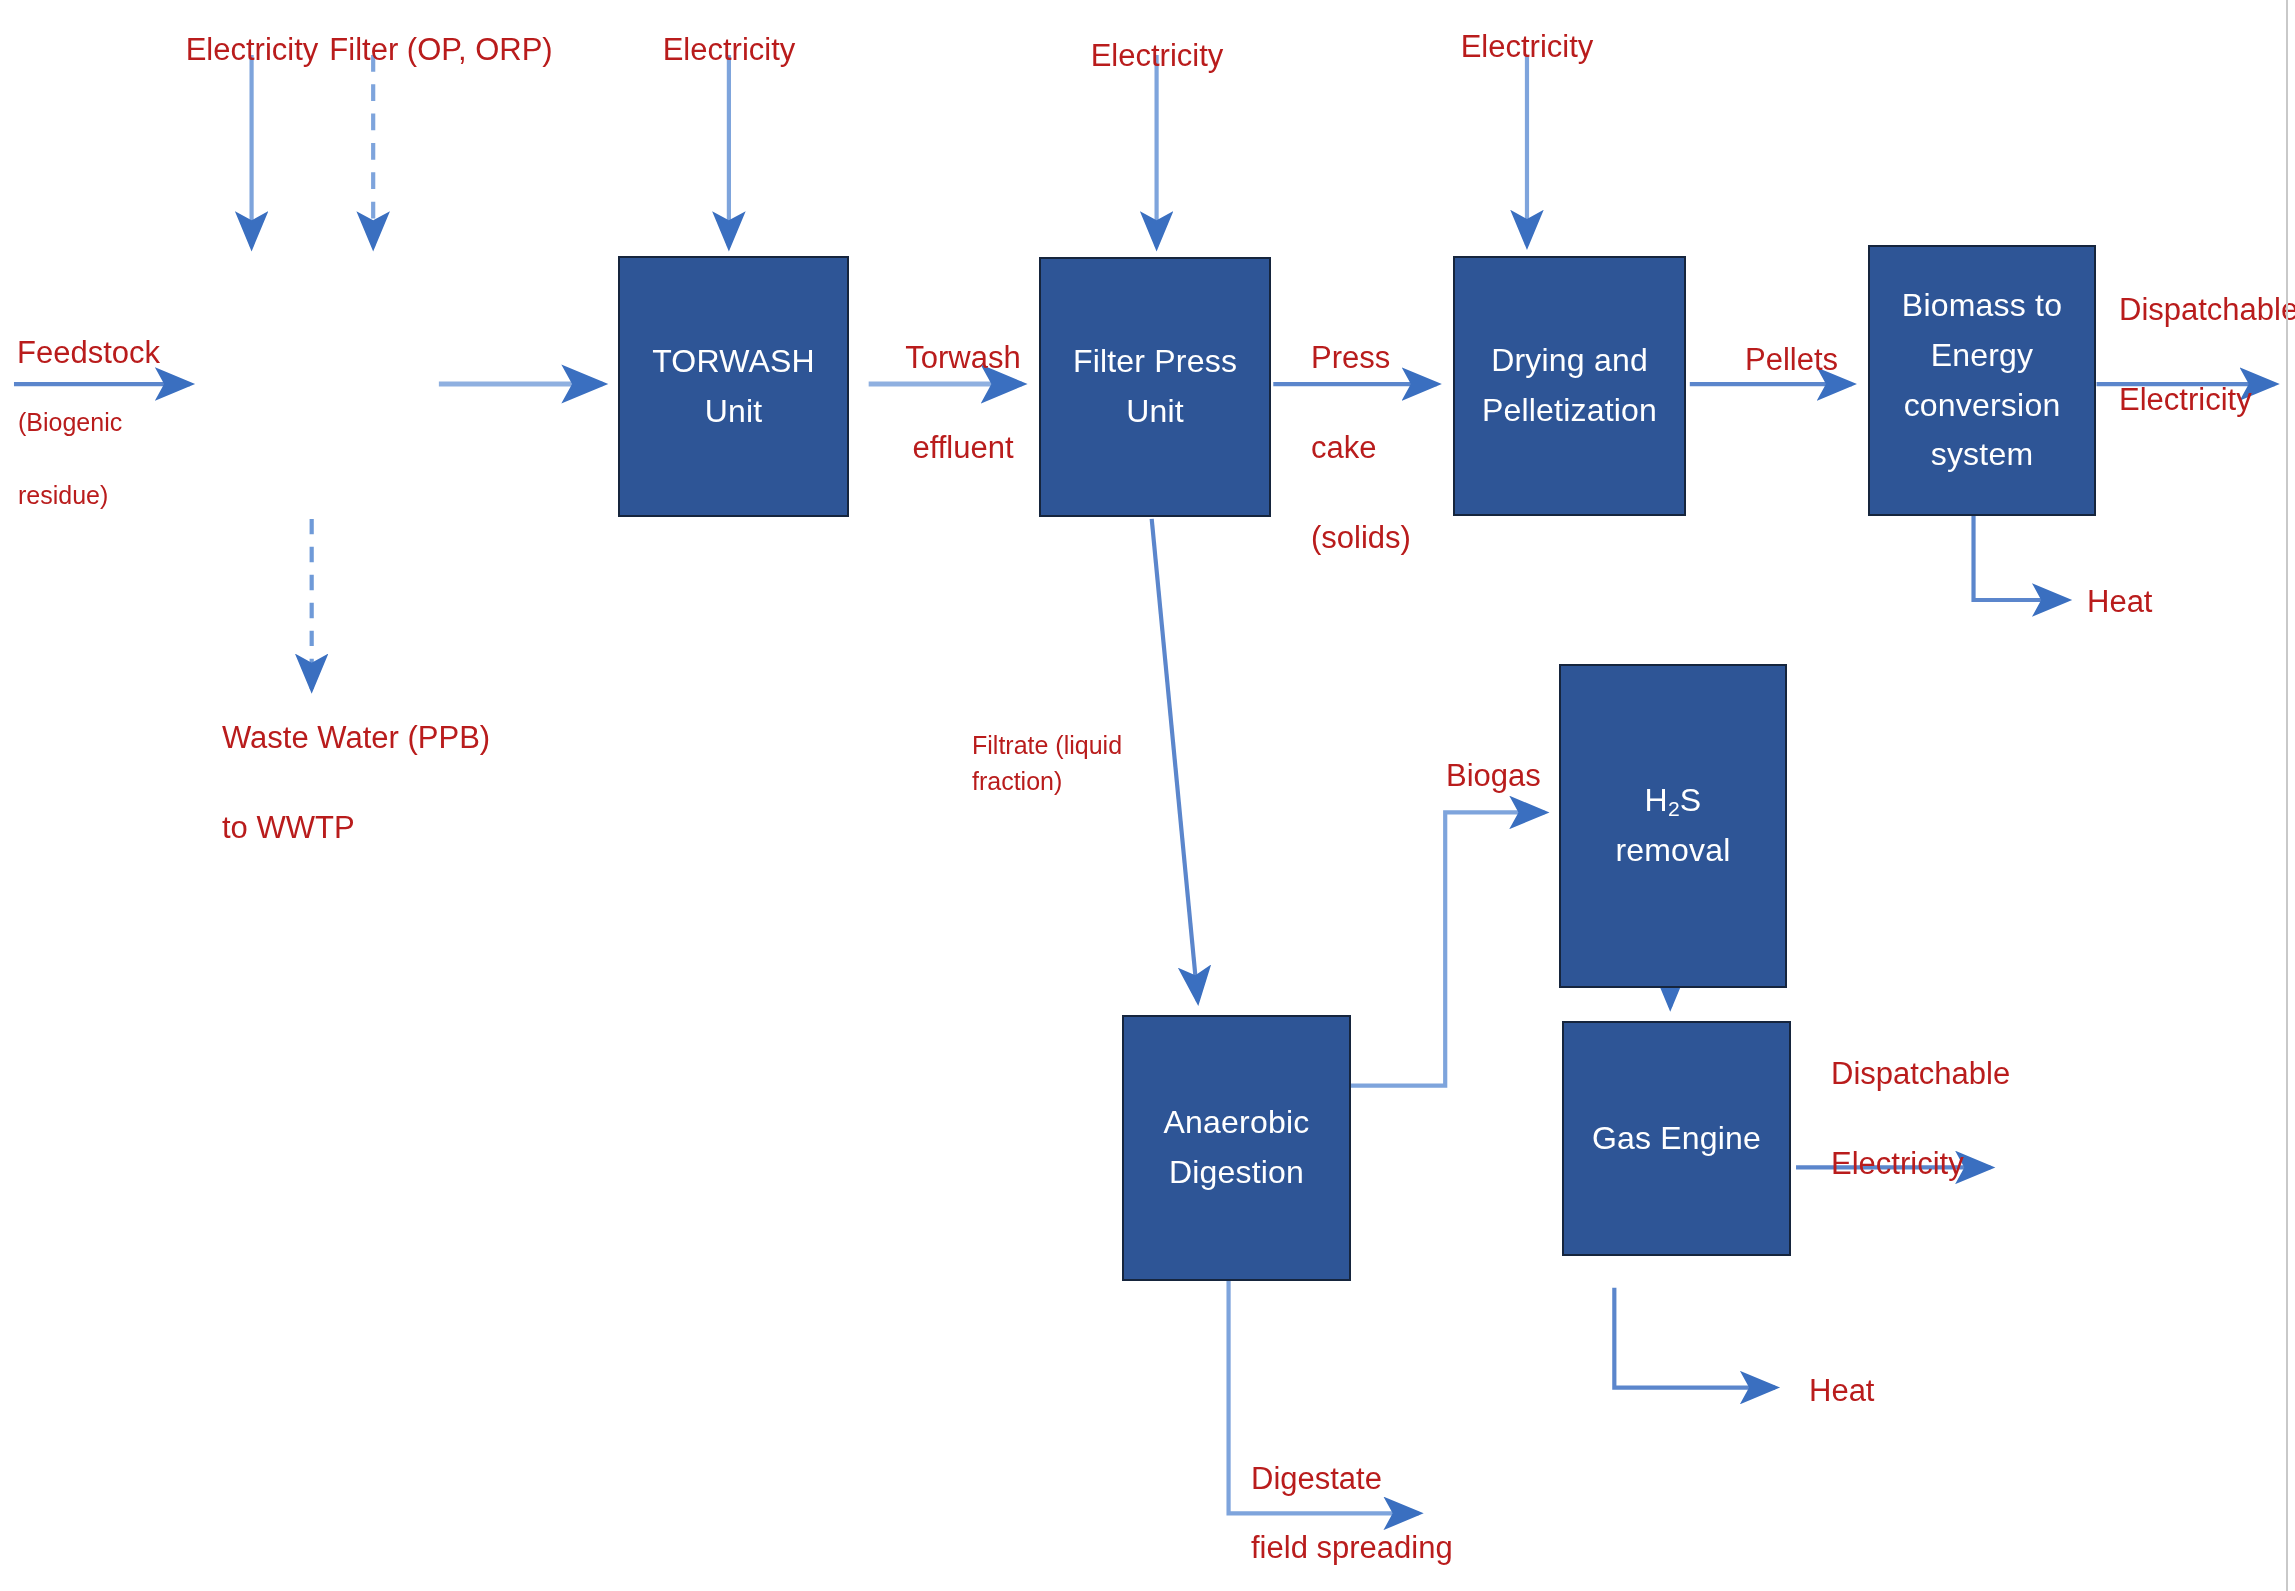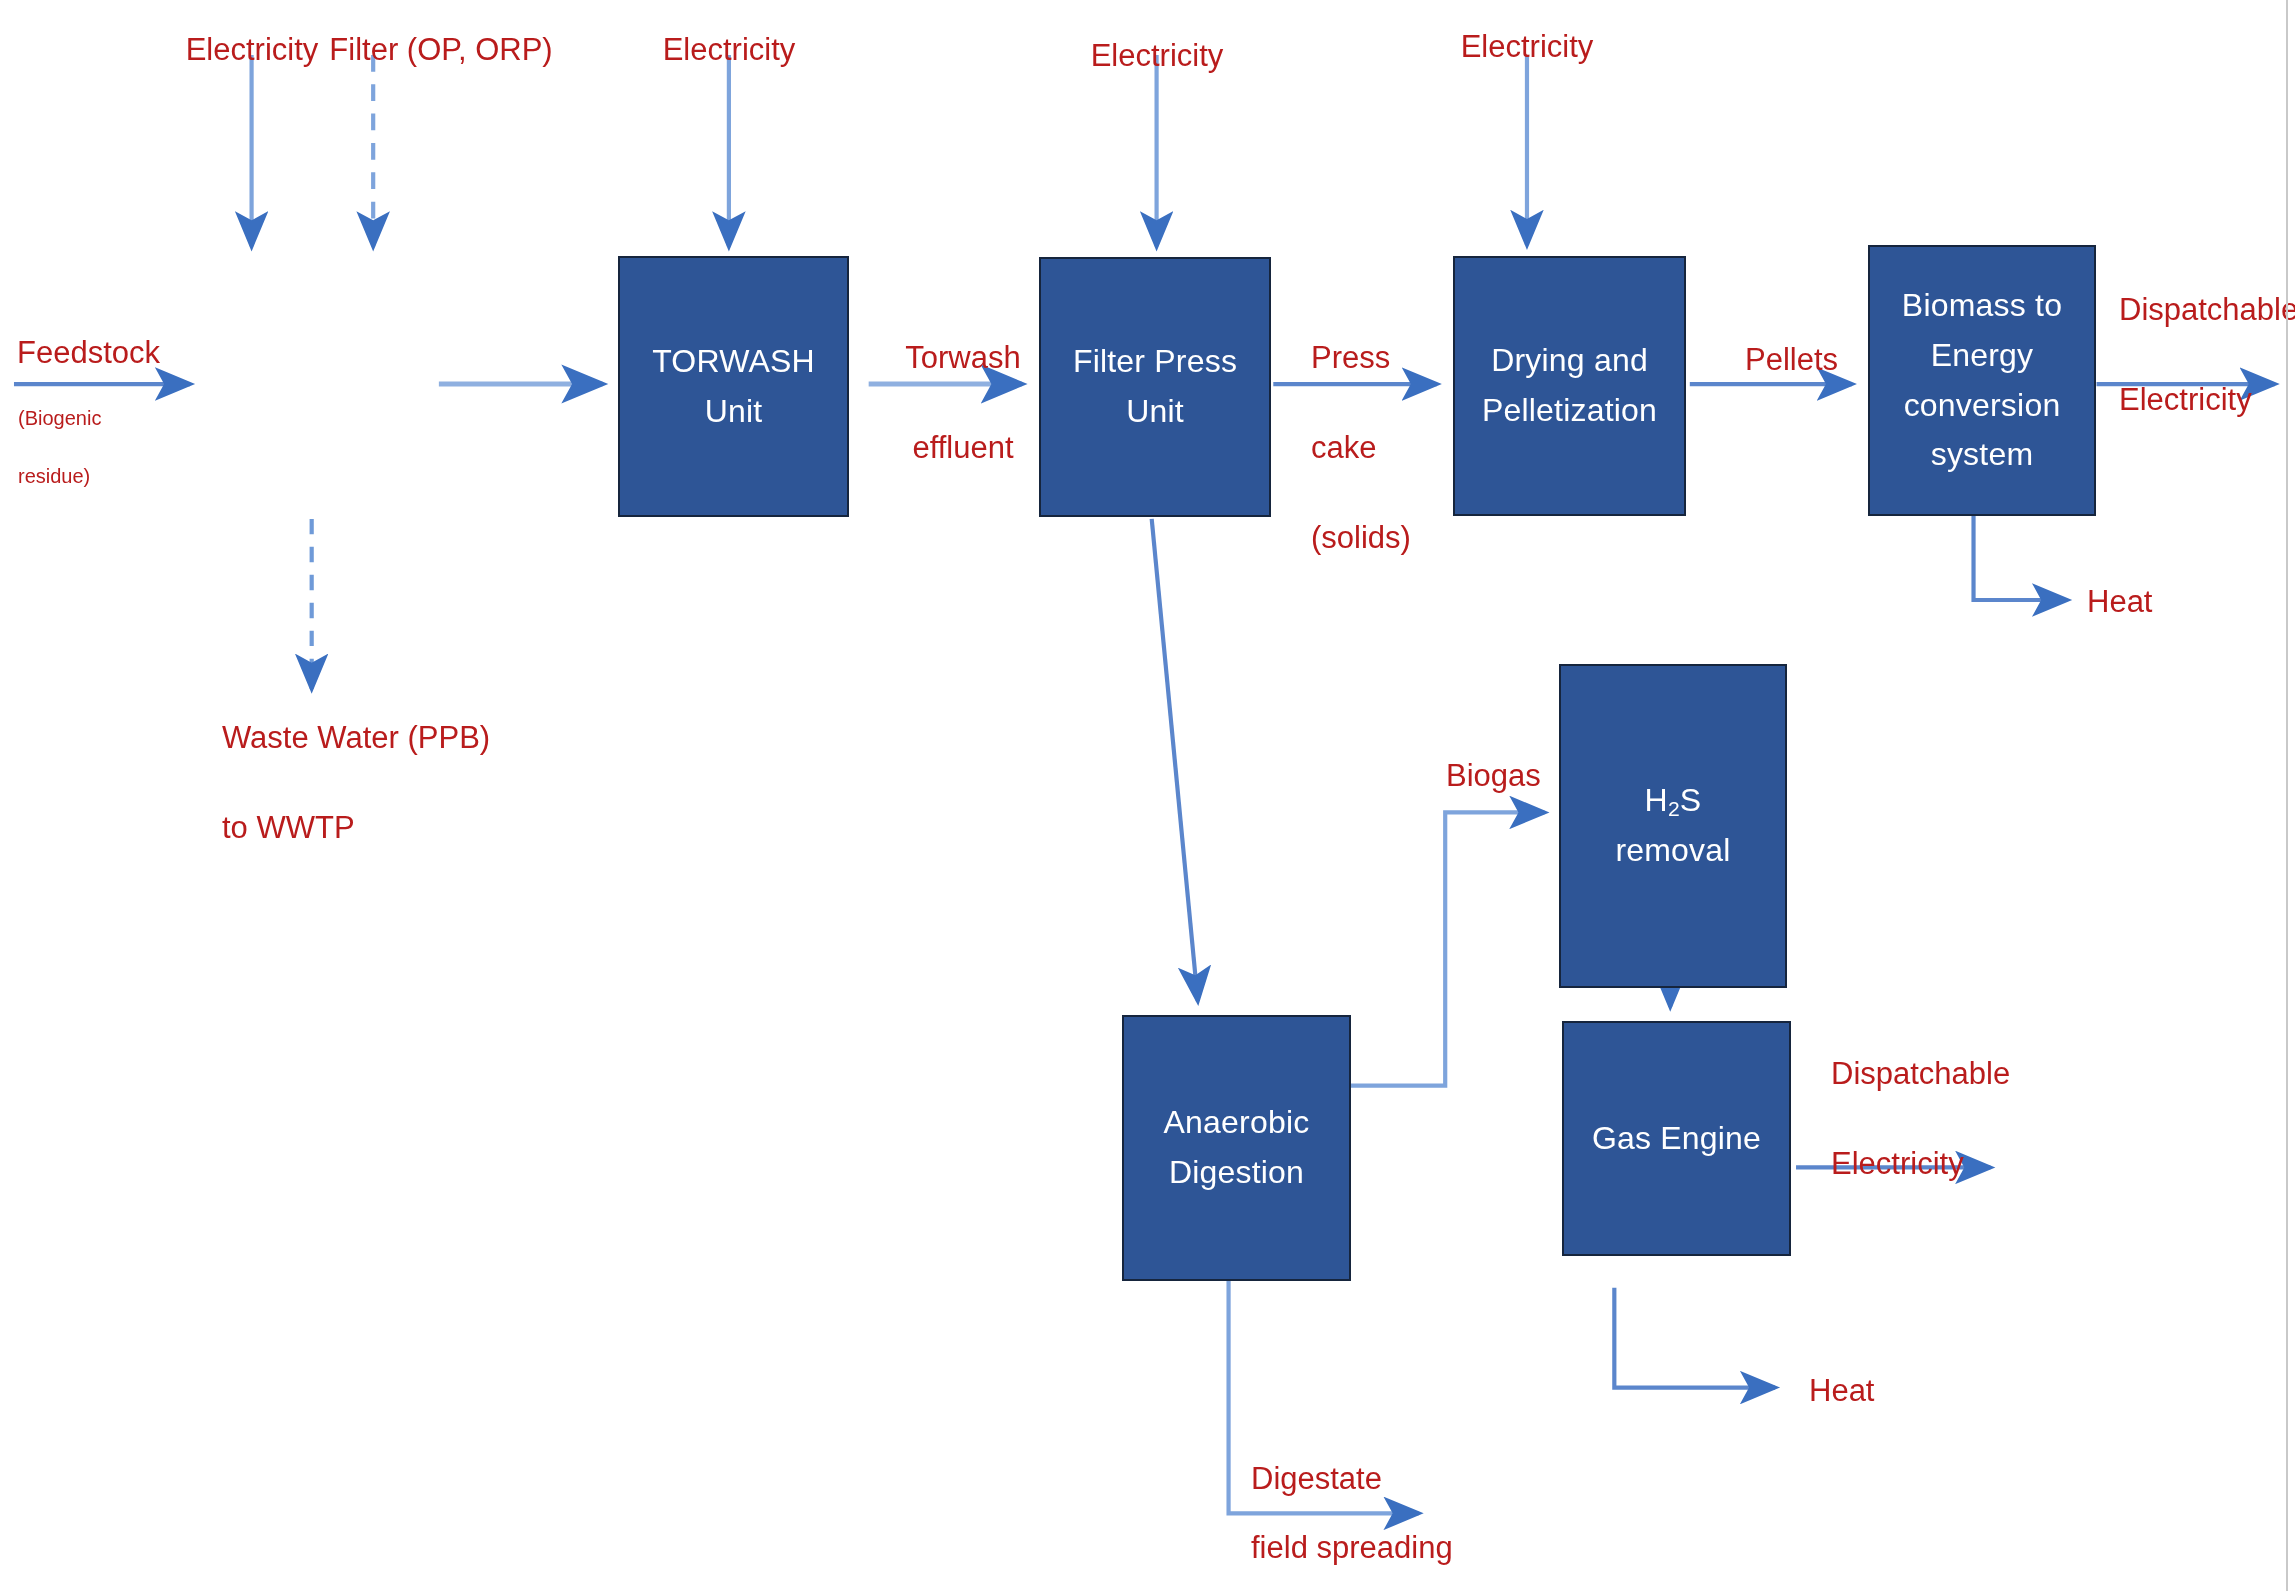--- a/index.html
+++ b/index.html
@@ -48,21 +48,21 @@
     white-space: pre-line;
   }
   .lab {
     position: absolute;
     color: #b91c1c;
     font-size: 31px;
     line-height: 1.45;
     white-space: pre-line;
   }
   .lab.small {
-    font-size: 20px;
+    font-size: 25px;
   }
   .lab.c { text-align: center; }
   .edge-line-right {
     position: absolute;
     right: 7px;
     top: 0;
     width: 2.1px;
     height: 1592px;
     background: #c9c9c9;
   }
@@ -195,20 +195,22 @@
 (solids)</div>
 
   <div class="lab c" style="left:1711px; top:338px; width:161px;">Pellets</div>
 
   <div class="lab" style="left:2119px; top:288px; width:210px;">Dispatchable
 
 Electricity</div>
 
   <div class="lab" style="left:2087px; top:580px; width:140px;">Heat</div>
 
+  <div class="lab small" style="left:972px; top:727px; width:210px;">Filtrate (liquid
+fraction)</div>
 
   <div class="lab" style="left:1446px; top:754px; width:168px;">Biogas</div>
 
   <div class="lab" style="left:1831px; top:1052px; width:224px;">Dispatchable
 
 Electricity</div>
 
   <div class="lab" style="left:1809px; top:1369px; width:140px;">Heat</div>
 
   <div class="lab" style="left:1251px; top:1457px; width:238px;">Digestate</div>

